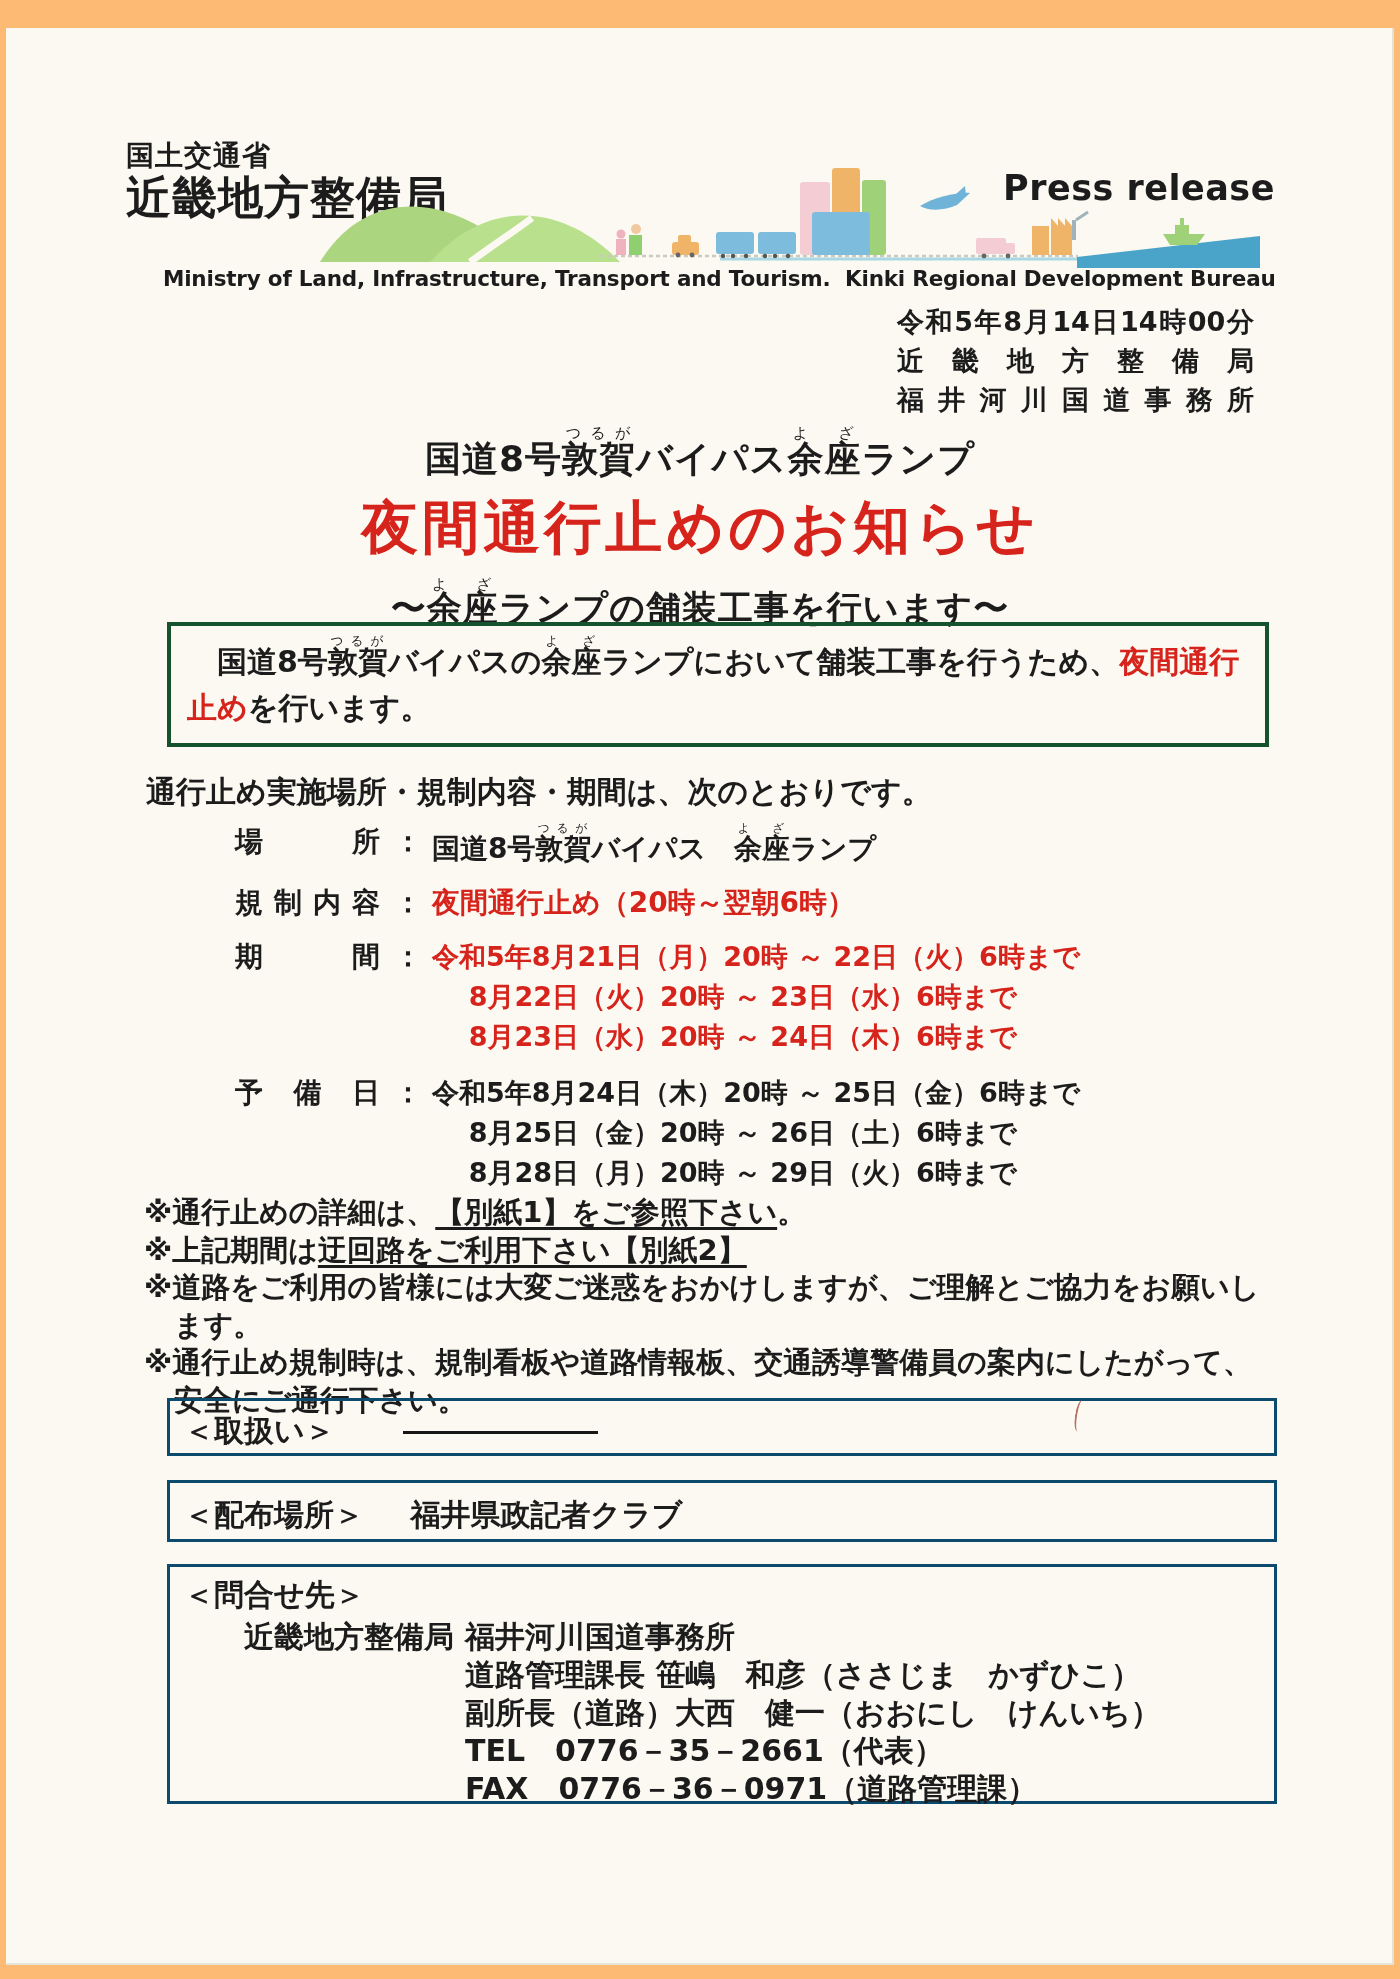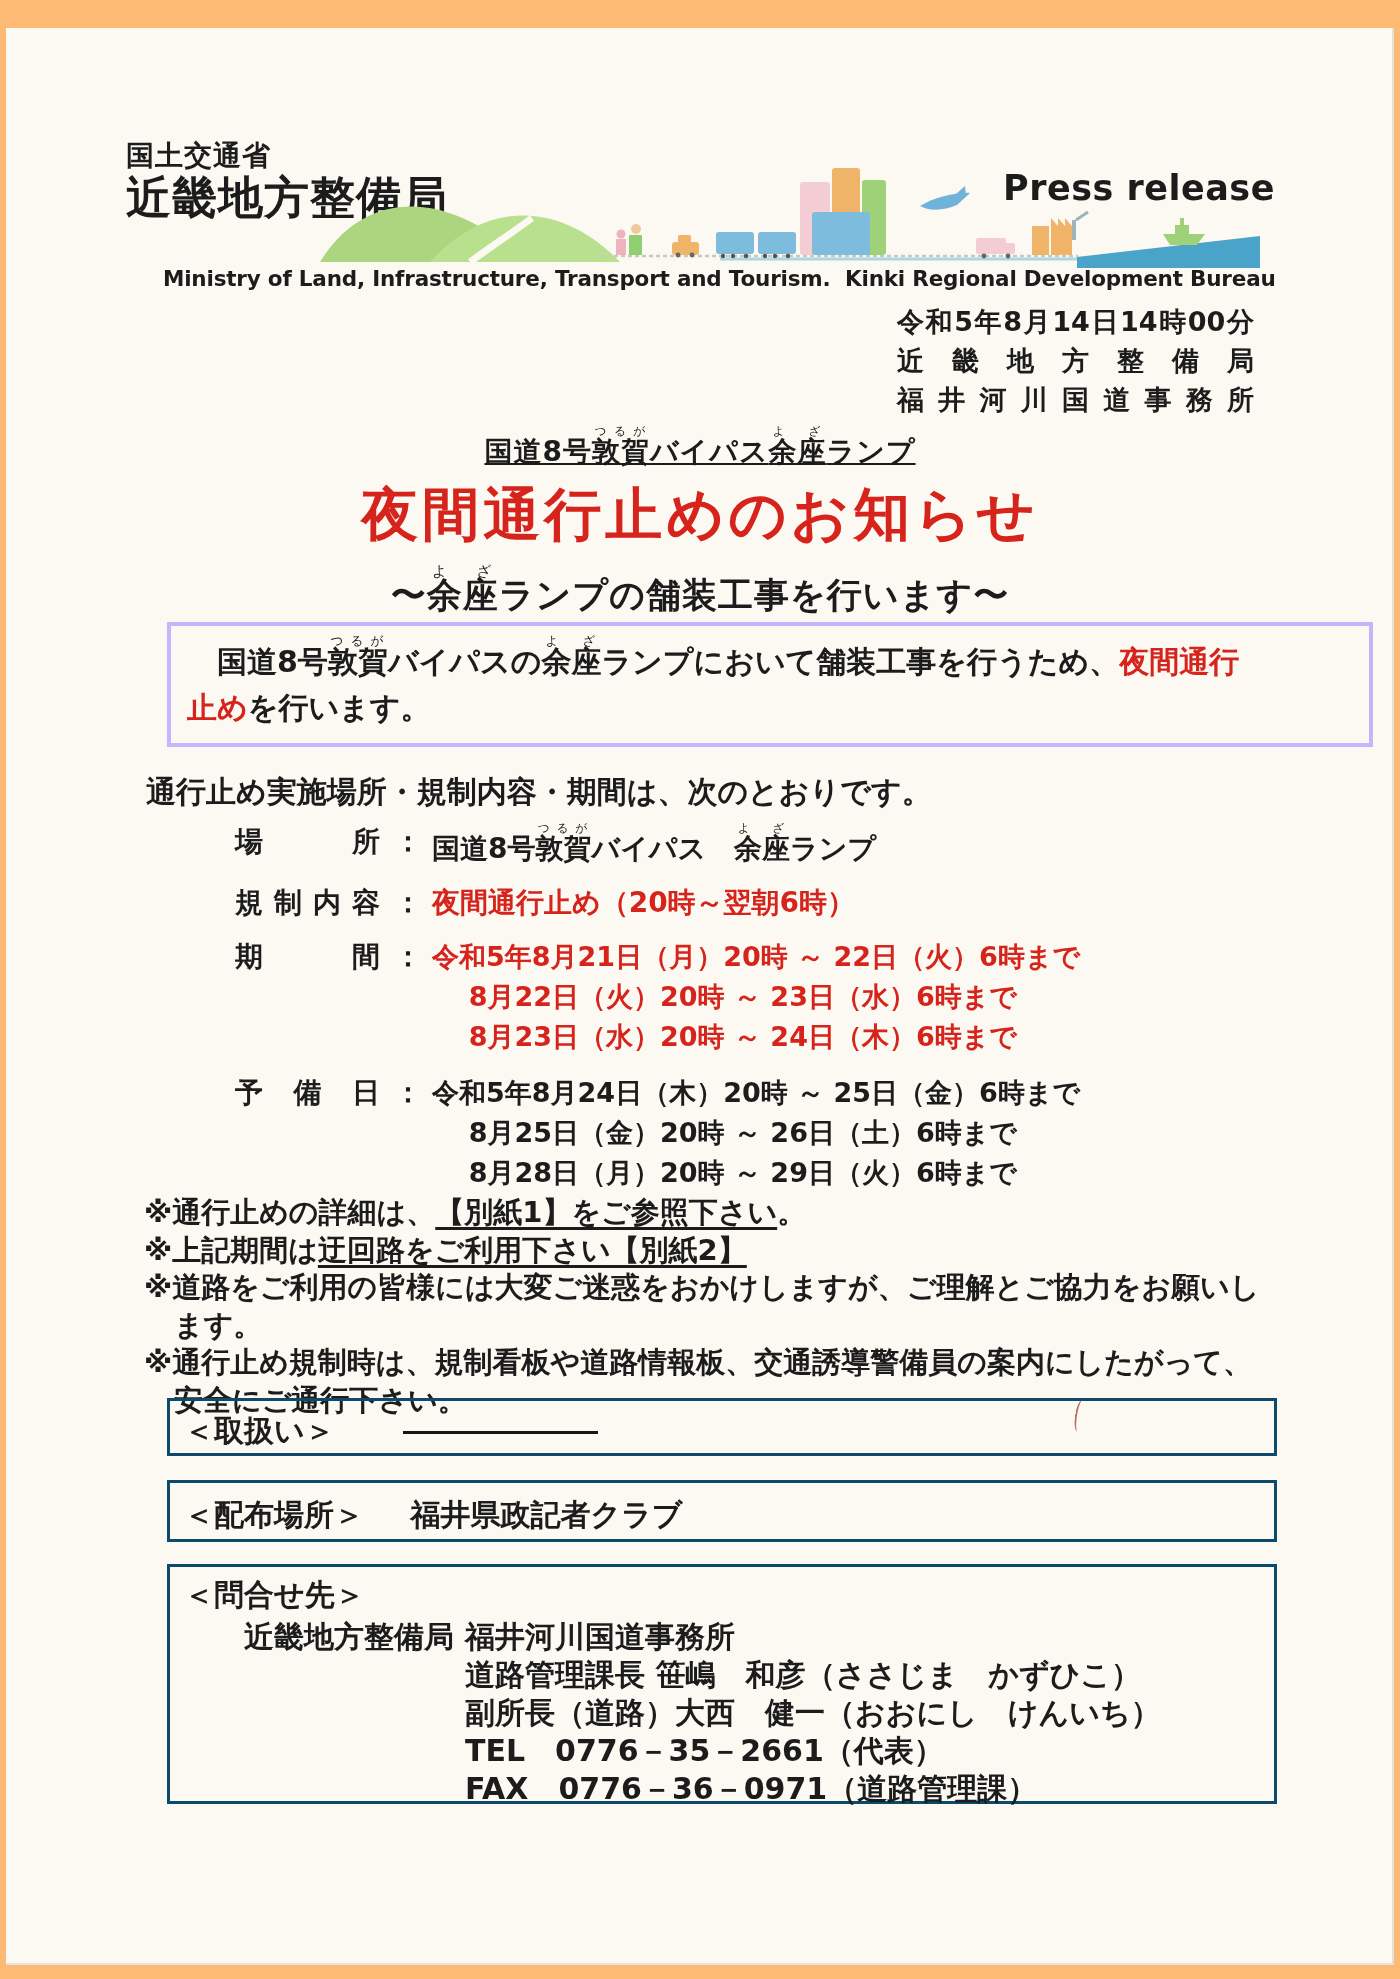--- a/index.html
+++ b/index.html
@@ -16,28 +16,28 @@
   .banner{position:absolute;left:320px;top:150px;}
   .press-release{position:absolute;left:1003px;top:168px;font-size:35px;font-weight:600;letter-spacing:0.5px;}
   .eng-caption{position:absolute;left:163px;top:266px;font-size:21.5px;font-weight:700;white-space:pre;letter-spacing:-0.2px;}
 
   
   .meta{position:absolute;left:897px;top:302px;width:357px;font-size:27px;font-weight:600;line-height:39px;}
   .meta div{text-align:justify;text-align-last:justify;}
 
   
   .titles{position:absolute;left:0;top:425px;width:1400px;text-align:center;}
-  .t-sub1{font-size:28px;font-weight:700;letter-spacing:1px;text-decoration:underline;}
+  .t-sub1{font-size:36px;font-weight:700;letter-spacing:1px;}
   .t-main{font-size:57px;font-weight:700;color:var(--accent-red);letter-spacing:4px;margin-top:6px;}
   .t-sub2{font-size:35px;font-weight:700;margin-top:10px;letter-spacing:1px;}
   ruby rt{font-size:0.42em;font-weight:500;letter-spacing:2px;}
 
   
-  .summary-box{position:absolute;left:167px;top:622px;width:1206px;box-sizing:border-box;
-               border:4px solid #c4b5fd;background:transparent;padding:8px 16px 12px 16px;}
+  .summary-box{position:absolute;left:167px;top:622px;width:1102px;box-sizing:border-box;
+               border:4px solid #14532d;background:transparent;padding:8px 16px 12px 16px;}
   .summary-box p{margin:0;font-size:30px;font-weight:600;line-height:46px;}
 
   .red{color:var(--accent-red);font-weight:700;}
   .bu{font-weight:700;text-decoration:underline;text-decoration-thickness:2.5px;text-underline-offset:5px;}
 
   .intro{position:absolute;left:146px;top:772px;font-size:30px;font-weight:600;}
 
   
   .details{position:absolute;left:235px;top:822px;}
   .d-row{display:flex;align-items:flex-start;margin-bottom:14px;font-size:28px;font-weight:600;line-height:40px;}

